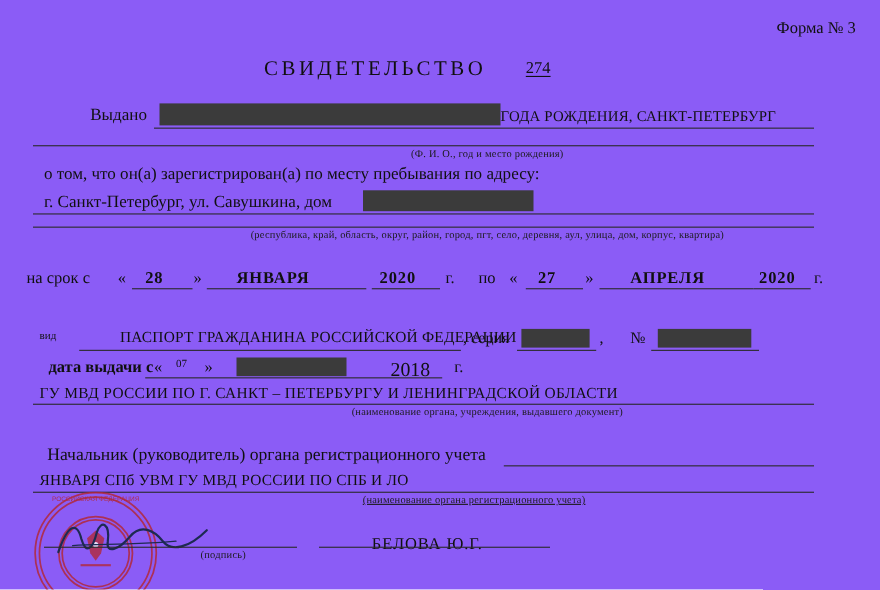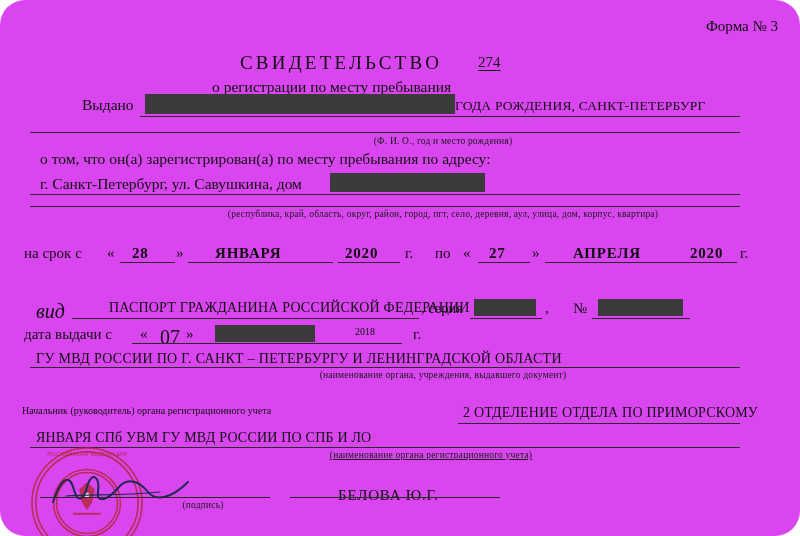--- a/index.html
+++ b/index.html
@@ -11,22 +11,21 @@
     width: 800px;
     height: 536px;
     overflow: hidden;
     font-family: "Liberation Serif", serif;
     color: #101010;
   }
   .page {
     position: relative;
     width: 800px;
     height: 536px;
-    background: #d946ef;
-    border-radius: 25px;
+    background: #8b5cf6;
   }
   
   .abs { position: absolute; }
   .rule {
     position: absolute;
     border-bottom: 1px solid #2a2a2a;
     height: 0;
   }
   .redact {
     position: absolute;
@@ -94,34 +93,34 @@
   #fio-hint { top: 136px; left: 0; width: 800px; }
   
   #registered-line { top: 150px; left: 40px; font-size: 15.5px; }
   #address-line { top: 175px; left: 40px; font-size: 15.5px; }
   #addr-hint { top: 209px; left: 0; width: 800px; }
   
   .term { font-size: 15px; white-space: nowrap; position: absolute; top: 245px; }
   .term-bold { font-size: 15px; font-weight: bold; letter-spacing: 0.8px; position: absolute; top: 245px; white-space: nowrap;}
   
   #issued-doc-line { top: 276px; left: 36px; font-size: 15.5px; }
-  #vid-label { top: 300px; left: 36px; font-size: 20px; font-style: italic; }
+  #vid-label { top: 300px; left: 36px; font-size: 10px; }
   #vid-value { top: 300px; left: 76px; font-size: 14px; letter-spacing: 0.2px; white-space: nowrap; margin-left: 33px; }
   #seriya-label { top: 300px; left: 421px; font-size: 14.5px; }
   #nomer-label { top: 300px; left: 573px; font-size: 14.5px; }
-  #date-label { top: 326px; left: 24px; font-size: 15px; }
+  #date-label { top: 326px; left: 44px; font-size: 15px; font-weight: bold; }
   #date-q1 { top: 326px; left: 140px; font-size: 15px; }
-  #date-day { top: 326px; left: 160px; font-size: 20px; }
+  #date-day { top: 326px; left: 160px; font-size: 10px; }
   #date-q2 { top: 326px; left: 186px; font-size: 15px; }
-  #date-year { top: 326px; left: 355px; font-size: 10px; }
+  #date-year { top: 326px; left: 355px; font-size: 18px; }
   #date-g { top: 326px; left: 413px; font-size: 15px; }
   #organ-line { top: 351px; left: 36px; font-size: 14px; letter-spacing: 0.3px; white-space: nowrap; }
   #organ-hint { top: 370px; left: 0; width: 800px; }
   
-  #chief-label { top: 405px; left: 22px; font-size: 10px; }
+  #chief-label { top: 405px; left: 43px; font-size: 16px; }
   #chief-value1 { top: 405px; left: 463px; font-size: 14px; letter-spacing: 0.2px; white-space: nowrap; }
   #chief-value2 { top: 430px; left: 36px; font-size: 14px; letter-spacing: 0.2px; white-space: nowrap; }
   #chief-hint { top: 450px; left: 0; width: 776px; text-decoration: underline; }
   
   #sign-hint { top: 500px; left: 60px; width: 200px; }
   #familiya { top: 487px; left: 338px; font-size: 15px; letter-spacing: 0.8px; white-space: nowrap; }
   #familiya-hint { top: 505px; left: 285px; width: 220px; }
   
   #signature-mark {
     top: 470px;
@@ -139,21 +138,20 @@
 </style>
 </head>
 <body>
 
 <div class="page">
 
   <div class="abs" id="form-no">Форма № 3</div>
 
   <div class="abs" id="doc-title">СВИДЕТЕЛЬСТВО</div>
   <div class="abs" id="doc-number">274</div>
-  <div class="abs" id="doc-subtitle">о регистрации по месту пребывания</div>
 
   <div class="abs lbl" id="issued-label">Выдано</div>
   <div class="redact" style="top:94px;left:145px;width:310px;height:20px;"></div>
   <div class="abs" id="issued-tail">ГОДА РОЖДЕНИЯ, САНКТ-ПЕТЕРБУРГ</div>
   <div class="rule" style="top:116px;left:140px;width:600px;"></div>
   <div class="rule" style="top:132px;left:30px;width:710px;"></div>
   <div class="abs tiny" id="fio-hint">(Ф. И. О., год и место рождения)</div>
 
   <div class="abs lbl" id="registered-line">о том, что он(а) зарегистрирован(а) по месту пребывания по адресу:</div>
   <div class="abs lbl" id="address-line">г. Санкт-Петербург, ул. Савушкина, дом</div>
@@ -203,21 +201,20 @@
   <div class="redact" style="top:325px;left:215px;width:100px;height:17px;"></div>
   <div class="abs lbl" id="date-year">2018</div>
   <div class="abs lbl" id="date-g">г.</div>
   <div class="rule" style="top:343px;left:132px;width:270px;"></div>
 
   <div class="abs" id="organ-line">ГУ  МВД  РОССИИ  ПО  Г. САНКТ – ПЕТЕРБУРГУ  И  ЛЕНИНГРАДСКОЙ ОБЛАСТИ</div>
   <div class="rule" style="top:367px;left:30px;width:710px;"></div>
   <div class="abs tiny" id="organ-hint">(наименование органа, учреждения, выдавшего документ)</div>
 
   <div class="abs lbl" id="chief-label">Начальник (руководитель) органа регистрационного учета</div>
-  <div class="abs" id="chief-value1">2 ОТДЕЛЕНИЕ ОТДЕЛА  ПО ПРИМОРСКОМУ</div>
   <div class="rule" style="top:423px;left:458px;width:282px;"></div>
   <div class="abs" id="chief-value2">ЯНВАРЯ СПб УВМ  ГУ  МВД  РОССИИ  ПО СПБ  И  ЛО</div>
   <div class="rule" style="top:447px;left:30px;width:710px;"></div>
   <div class="abs tiny" id="chief-hint">(наименование органа регистрационного учета)</div>
 
   <svg id="stamp" class="abs" viewBox="0 0 120 120" xmlns="http://www.w3.org/2000/svg">
     <g fill="none" stroke="#b2293a" stroke-width="1.6" opacity="0.85">
       <circle cx="60" cy="60" r="56"></circle>
       <circle cx="60" cy="60" r="52"></circle>
       <circle cx="60" cy="60" r="34"></circle>

